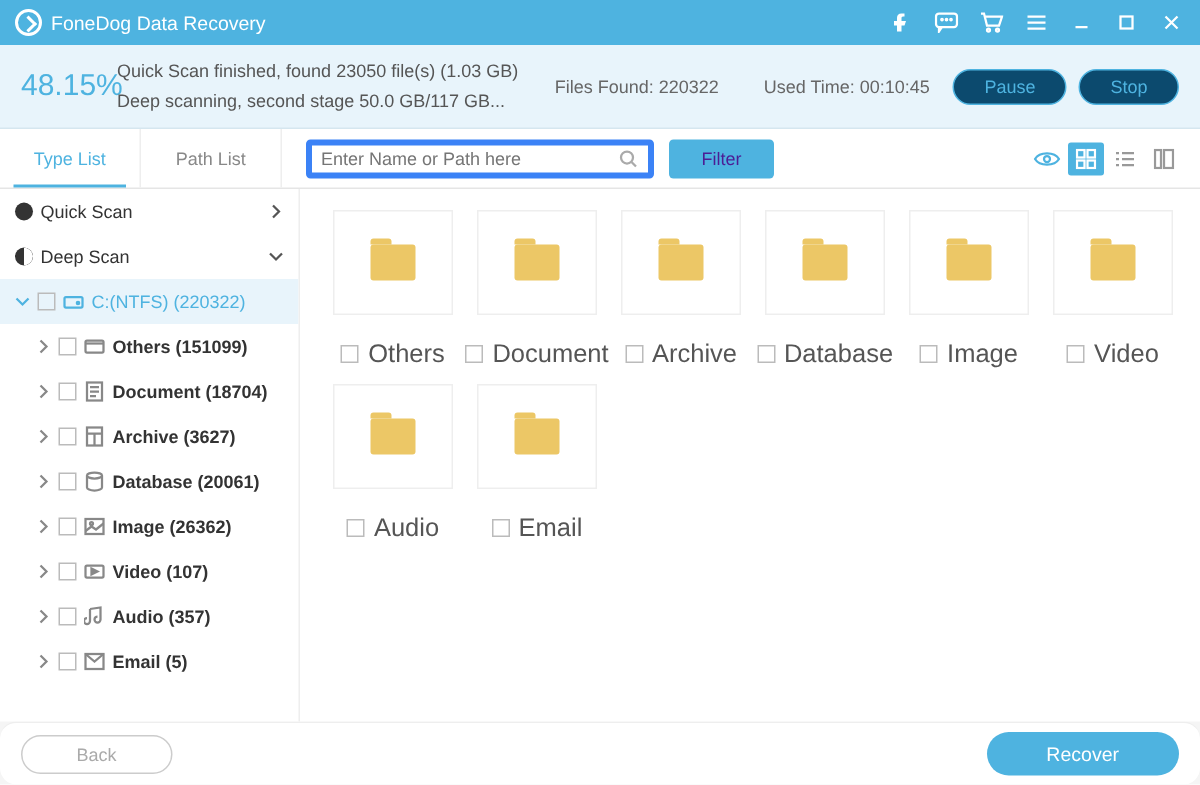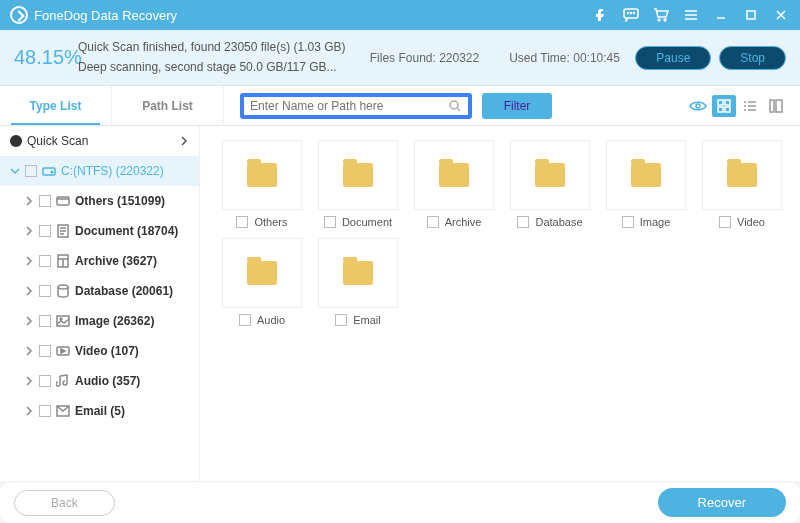--- a/index.html
+++ b/index.html
@@ -10,21 +10,21 @@
 .titlebar .spacer { flex: 1; }
 .titlebar .tb-icon { width: 30px; height: 30px; display: flex; align-items: center; justify-content: center; cursor: pointer; }
 .titlebar .tb-icon svg { stroke: #fff; fill: none; }
 .statusbar { height: 56px; background: #e8f4fb; display: flex; align-items: center; padding: 0 14px; border-bottom: 1px solid #d5e6ef; font-size: 12px; color: #555; }
 .statusbar .pct { color: #4eb3e0; font-size: 20px; width: 64px; }
 .statusbar .lines { line-height: 1.6; flex: 0.95; }
 .statusbar .mid { display:flex; gap: 30px; color:#666; }
 .statusbar .btns { margin-left: auto; display: flex; gap: 8px; }
 .pillbtn { border: 1px solid #4eb3e0; color: #4eb3e0; background: #0c4a6e; border-radius: 14px; padding: 4px 20px; font-size: 12px; cursor: pointer; }
 .toolbar { height: 40px; display: flex; align-items: center; padding: 0 12px 0 0; border-bottom: 1px solid #e5e5e5; background:#fff;}
-.tabs { display: flex; width: 224px; height: 100%; font-weight: bold; }
+.tabs { display: flex; width: 188px; height: 100%; }
 .tab { flex: 1; display:flex; align-items:center; justify-content:center; font-size:12px; color:#888; cursor:pointer; border-right:1px solid #eee; position:relative;}
 .tab.active { color:#4eb3e0; }
 .tab.active::after { content:""; position:absolute; bottom:0; left:10%; width:80%; height:2px; background:#4eb3e0;}
 .search { margin-left: 16px; border:4px solid #3b82f6; border-radius:3px; height:26px; width:232px; display:flex; align-items:center; padding:0 6px; color:#aaa;}
 .search input { border:none; outline:none; font-size:12px; flex:1; color:#555; background:transparent;}
 .filterbtn { margin-left:10px; background:#4eb3e0; color:#4c1d95; border:none; border-radius:3px; height:26px; width:70px; font-size:12px; cursor:pointer;}
 .toolbar .spacer{flex:1;}
 .viewicons { display:flex; gap:2px; align-items:center;}
 .viewicons .vi { width:24px; height:22px; display:flex; align-items:center; justify-content:center; cursor:pointer; border-radius:2px;}
 .viewicons .vi.active{ background:#4eb3e0;}
@@ -44,21 +44,21 @@
 .chk { width:12px; height:12px; border:1px solid #bbb; display:inline-block; flex-shrink:0;}
 .ic { width:14px; height:14px; display:inline-flex; align-items:center; justify-content:center; flex-shrink:0;}
 .ic svg{stroke:#888; fill:none;}
 .sb-row.selected .ic svg{stroke:#4eb3e0;}
 .content { flex:1; padding: 14px 0 0 14px; overflow-y:auto;}
 .grid { display:flex; flex-wrap:wrap; }
 .folder { width: 96px; display:flex; flex-direction:column; align-items:center; margin-bottom:10px;}
 .folder .thumb { width:80px; height:70px; border:1px solid #eee; display:flex; align-items:center; justify-content:center; background:#fff;}
 .folder .ficon { width:30px; height:24px; background:#ecc766; border-radius:2px; position:relative;}
 .folder .ficon::before{content:""; position:absolute; top:-4px; left:0; width:14px; height:4px; background:#ecc766; border-radius:2px 2px 0 0;}
-.folder .lbl { display:flex; align-items:center; gap:6px; font-size:11px; color:#555; margin-top:6px;}
+.folder .lbl { display:flex; align-items:center; gap:6px; font-size:17px; color:#555; margin-top:16px;}
 .footer { height: 42px; display:flex; align-items:center; padding:0 14px; background:#fff; border-top:1px solid #eee;border-radius:11px;}
 .backbtn { border:1px solid #ccc; color:#aaa; background:#fff; border-radius:15px; padding:5px 36px; font-size:12px; cursor:pointer;}
 .recoverbtn { margin-left:auto; background:#4eb3e0; color:#fff; border:none; border-radius:15px; padding:7px 40px; font-size:13px; cursor:pointer;}
 svg{stroke-width:1.5;}
 </style>
 </head>
 <body>
 
 <div class="titlebar">
   <span class="logo"></span>
@@ -168,20 +168,27 @@
 
 <div class="main">
   <div class="sidebar">
     <div class="sb-row section">
       <span class="dot"></span>
       <span>Quick Scan</span>
       <svg class="chev" width="10" height="10">
           <path d="M3 1l4 4-4 4" stroke="#555" fill="none"></path>
         </svg>
     </div>
+    <div class="sb-row section">
+      <span class="dot half"></span>
+      <span>Deep Scan</span>
+      <svg class="chev" width="10" height="10">
+          <path d="M1 3l4 4 4-4" stroke="#555" fill="none"></path>
+        </svg>
+    </div>
     <div class="sb-row selected">
       <svg width="10" height="10">
           <path d="M1 3l4 4 4-4" stroke="#4eb3e0" fill="none"></path>
         </svg>
       <span class="chk"></span>
       <span class="ic">
           <svg width="14" height="12">
             <rect x="1" y="3" width="12" height="7" rx="1"></rect>
             <circle cx="10" cy="7" r="0.8" fill="#4eb3e0"></circle>
           </svg>

